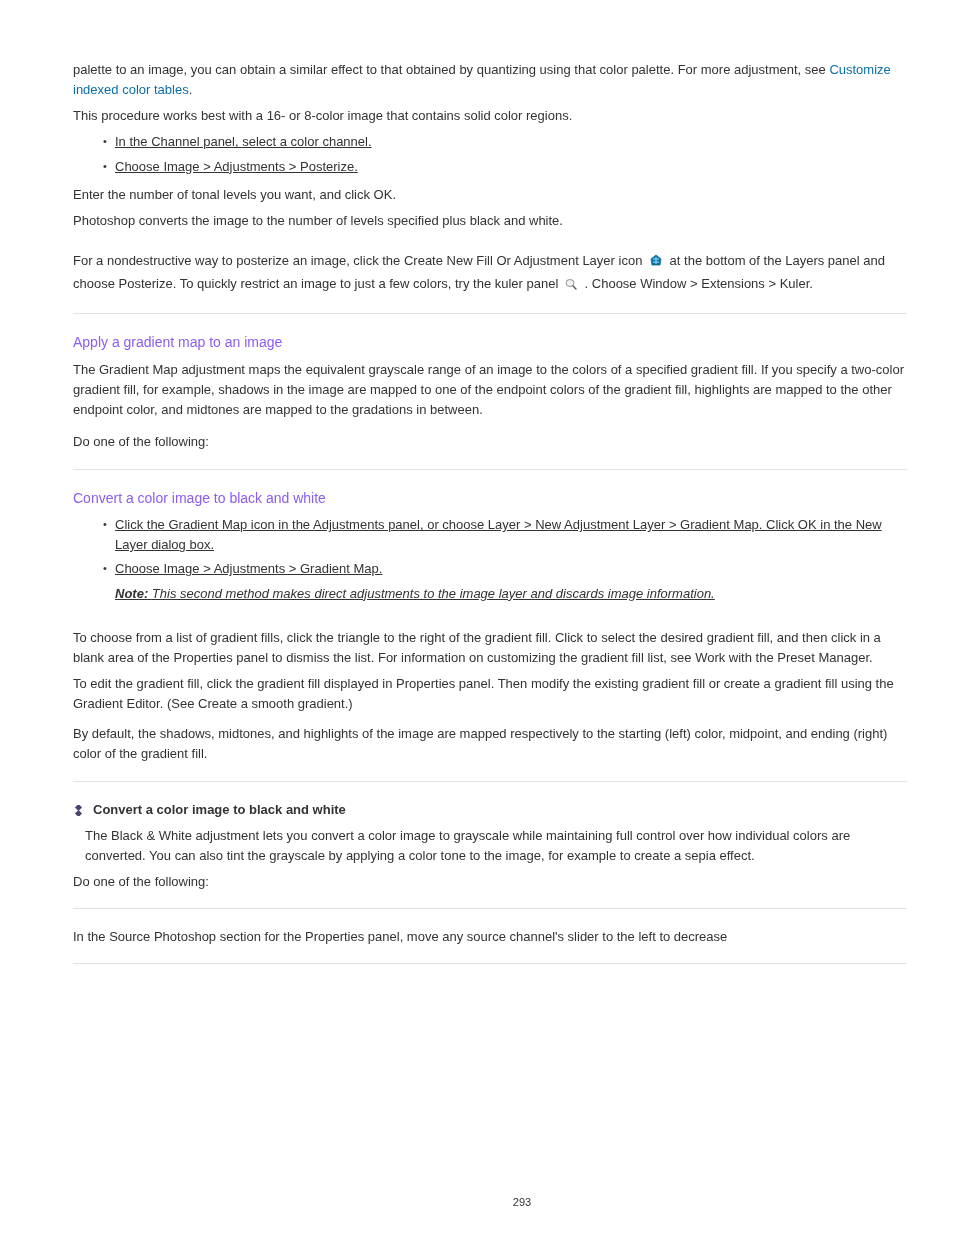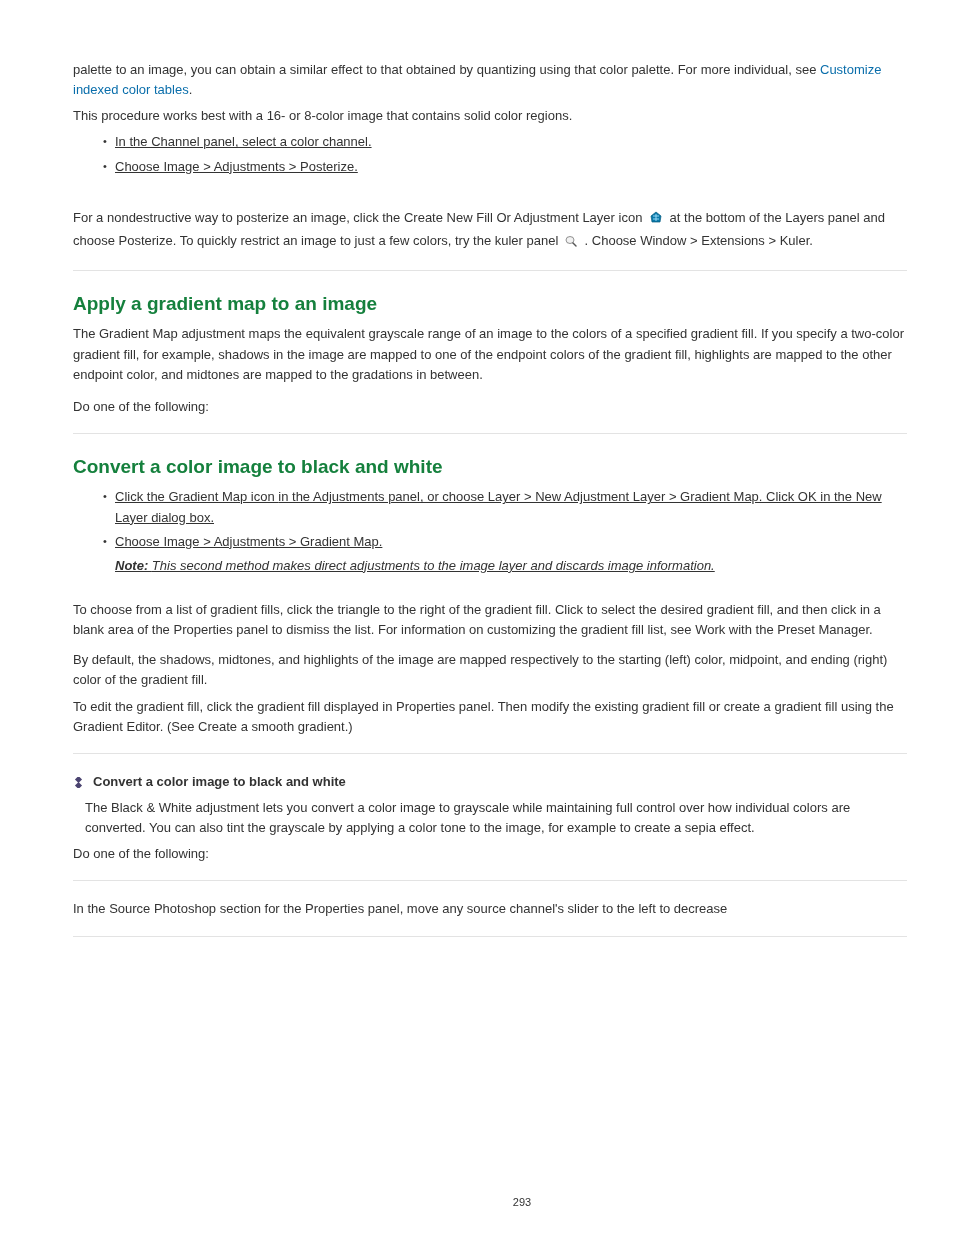--- a/index.html
+++ b/index.html
@@ -47,23 +47,23 @@
     display: inline-block;
     vertical-align: -3px;
     margin: 0 3px;
   }
   hr.sep {
     border: none;
     border-top: 1px solid #e3e3e3;
     margin: 16px 0 18px 0;
   }
   .h-purple {
-    color: #15803d;
-    font-weight: 700;
-    font-size: 19px;
+    color: #8b5cf6;
+    font-weight: 400;
+    font-size: 14px;
     margin: 18px 0 8px 0;
   }
   .diamond-row {
     position: relative;
     padding-left: 20px;
     margin: 18px 0 6px 0;
     font-weight: 700;
     font-size: 13px;
   }
   .diamond-row .diamond {
@@ -85,29 +85,31 @@
   }
 </style>
 </head>
 <body>
 
 <div class="page">
 
   <div class="section">
     <p class="body-text">
       <span>palette to an image, you can obtain a similar effect to that obtained by quantizing using that color palette. For more </span>
-      <span>individual, see </span><span class="link">Customize indexed color tables</span><span>.</span>
+      <span>adjustment, see </span><span class="link">Customize indexed color tables</span><span>.</span>
     </p>
     <p class="body-text intro">This procedure works best with a 16- or 8-color image that contains solid color regions.</p>
     <ul class="bullets">
       <li>In the Channel panel, select a color channel.</li>
       <li>Choose Image &gt; Adjustments &gt; Posterize.</li>
     </ul>
+    <p class="body-text">Enter the number of tonal levels you want, and click OK.</p>
+    <p class="body-text">Photoshop converts the image to the number of levels specified plus black and white.</p>
 
-    <p class="body-text" style="margin-top:31px">
+    <p class="body-text" style="margin-top:20px">
       <span>For a nondestructive way to posterize an image, click the Create New Fill Or Adjustment Layer icon </span>
       <span class="inline-icon">
         <svg width="14" height="14" viewBox="0 0 14 14">
           <path d="M7 1 L12 5 L11 11 L3 11 L2 5 Z" fill="#0a78a8" stroke="#045a80" stroke-width="0.7"></path>
           <path d="M7 3 L7 10 M4 5 L10 5 M4 8 L10 8" stroke="#a3e2ff" stroke-width="0.9"></path>
         </svg>
       </span>
       <span> at the bottom of the Layers panel and choose Posterize. To quickly restrict an image to just a few colors, try the kuler panel </span>
       <span class="inline-icon">
         <svg width="13" height="13" viewBox="0 0 13 13">
@@ -141,22 +143,22 @@
       </li>
       <li>
         <span>Choose Image &gt; Adjustments &gt; Gradient Map.</span>
         <div style="margin-top:4px">
           <span class="bold italic">Note: </span><span class="italic">This second method makes direct adjustments to the image layer and discards image information.</span>
         </div>
       </li>
     </ul>
 
     <p class="body-text" style="margin-top:24px">To choose from a list of gradient fills, click the triangle to the right of the gradient fill. Click to select the desired gradient fill, and then click in a blank area of the Properties panel to dismiss the list. For information on customizing the gradient fill list, see Work with the Preset Manager.</p>
+    <p class="body-text">To edit the gradient fill, click the gradient fill displayed in Properties panel. Then modify the existing gradient fill or create a gradient fill using the Gradient Editor. (See Create a smooth gradient.)</p>
     <p class="body-text" style="margin-top:10px">By default, the shadows, midtones, and highlights of the image are mapped respectively to the starting (left) color, midpoint, and ending (right) color of the gradient fill.</p>
-    <p class="body-text">To edit the gradient fill, click the gradient fill displayed in Properties panel. Then modify the existing gradient fill or create a gradient fill using the Gradient Editor. (See Create a smooth gradient.)</p>
   </div>
 
   <hr class="sep">
 
   <div class="section">
     <div class="diamond-row">
       <span class="diamond">
         <svg width="11" height="11" viewBox="0 0 11 11">
           <rect x="3" y="0" width="5" height="5" transform="rotate(45 5.5 2.5)" fill="#4a4370"></rect>
           <rect x="3" y="6" width="5" height="5" transform="rotate(45 5.5 8.5)" fill="#4a4370"></rect>

